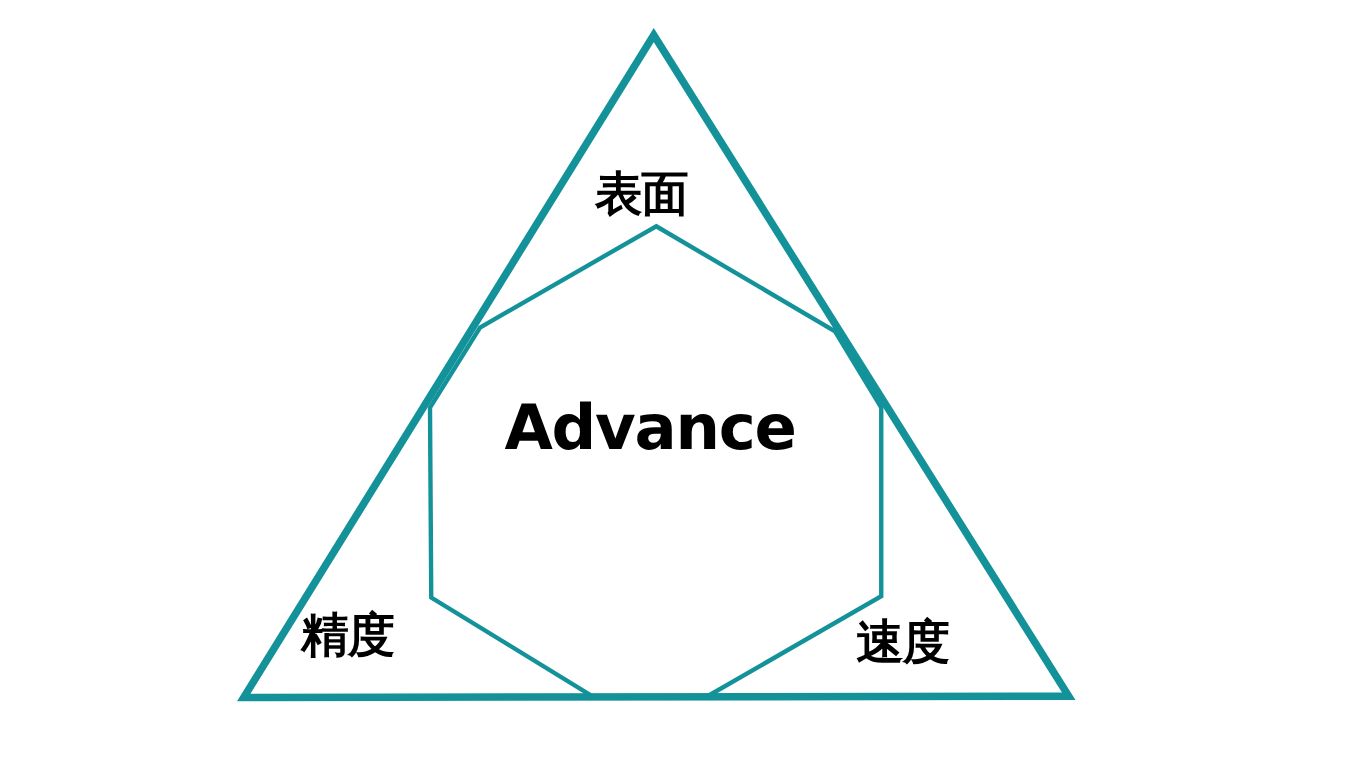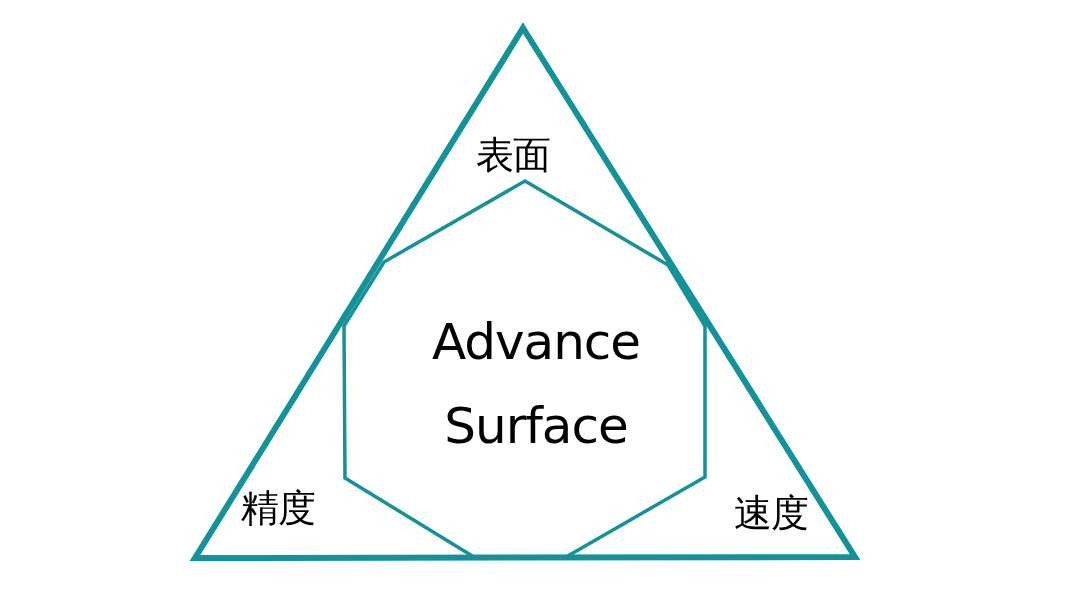--- a/index.html
+++ b/index.html
@@ -1,33 +1,32 @@
 <!DOCTYPE html>
 <html><head>
 <meta charset="utf-8">
 <style>
   html, body { margin:0; padding:0; background:#ffffff; }
   body { width:1080px; height:607px; position:relative; overflow:hidden;
          font-family:"DejaVu Sans", "Liberation Sans", sans-serif; }
   svg { position:absolute; left:0; top:0; }
-  .label { position:absolute; color:#000; font-weight:normal; white-space:nowrap; }
+  .label { position:absolute; color:#000; font-weight:bold; white-space:nowrap; }
   .jp { font-size:38px; letter-spacing:-1px; }
   .center { font-size:50px; text-align:center; width:300px; line-height:84px; letter-spacing:-1px;
             font-family:"DejaVu Sans", "Liberation Sans", sans-serif; }
 </style>
 </head>
 <body>
 
 <svg width="1080" height="607">
   <polygon points="523,28 855,557 195,558" fill="none" stroke="#14929A" stroke-width="6" stroke-linejoin="miter"></polygon>
   <polygon points="525,181 668,265 705,326 705,477 566,557 474,557 345,478 344,326 384,262" fill="none" stroke="#14929A" stroke-width="3.5" stroke-linejoin="miter"></polygon>
 </svg>
 
 <div class="label jp" style="left:476px; top:130px;">表面</div>
 
 <div class="label jp" style="left:241px; top:483px;">精度</div>
 
-<div class="label jp" style="left:734px; top:488px;">速度</div>
+<div class="label jp" style="left:685px; top:488px;">速度</div>
 
-<div class="label center" style="left:386px; top:300px;">
+<div class="label center" style="left:370px; top:300px;">
   <div>Advance</div>
-  <div>Surface</div>
 </div>
 
 </body></html>

